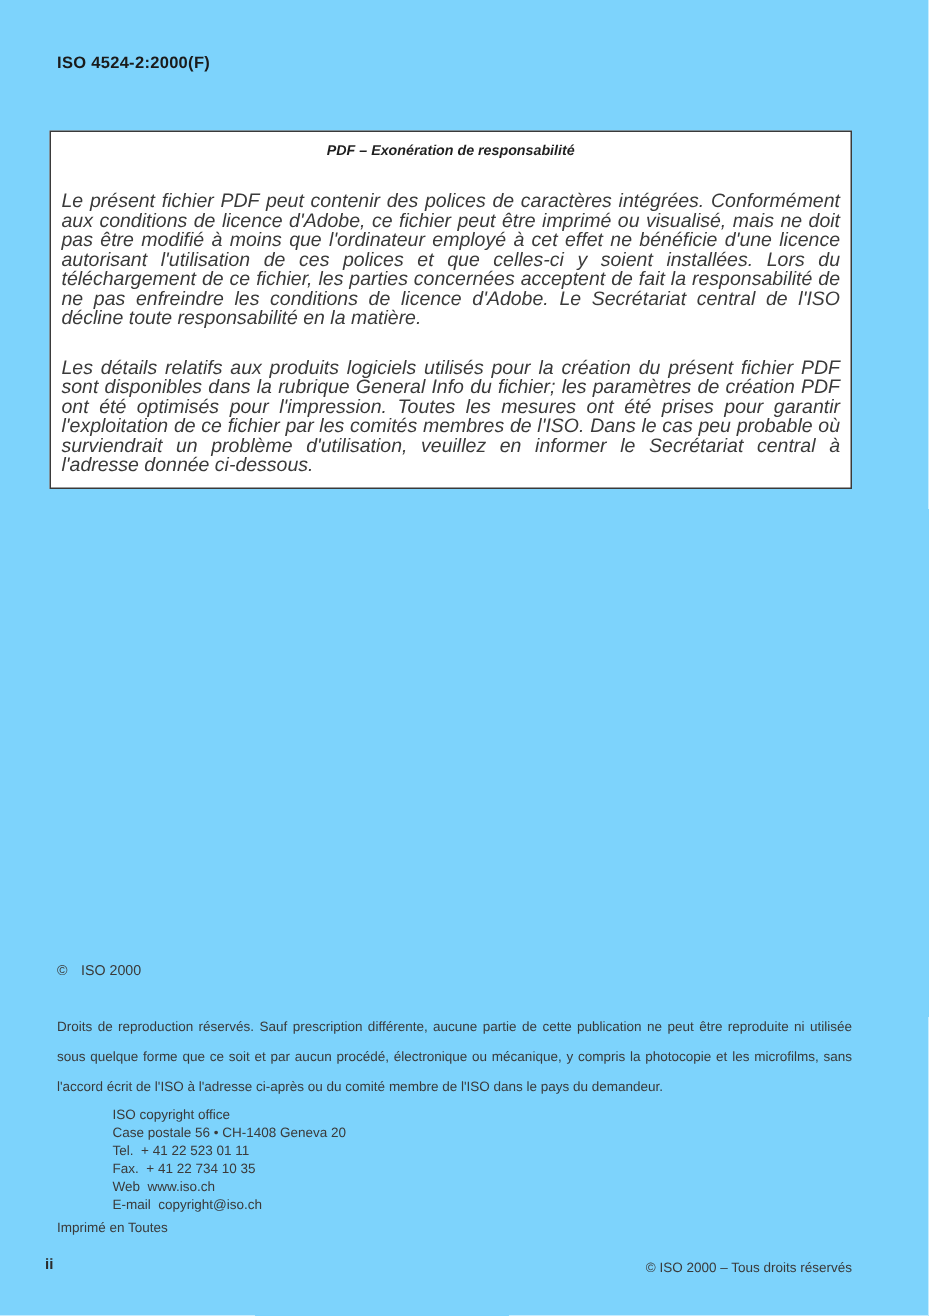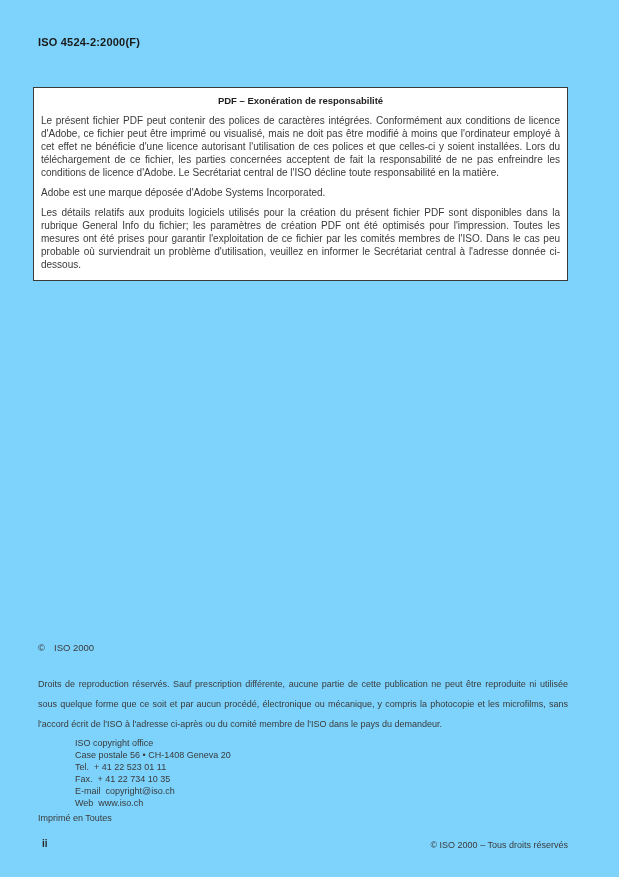--- a/index.html
+++ b/index.html
@@ -27,35 +27,36 @@
   }
   .disclaimer-box {
     position: absolute;
     left: 33px;
     top: 87px;
     width: 535px;
     box-sizing: border-box;
     border: 1px solid #3a3a3a;
     padding: 5px 7px 9px 7px;
     background: #ffffff;
+    font-style: italic;
   }
   .disclaimer-title {
     text-align: center;
     font-size: 9.5px;
     font-weight: bold;
     color: #1f1f1f;
     margin: 1px 0 1px 0;
     line-height: 13px;
   }
   .disclaimer-para {
-    font-size: 10px;
+    font-size: 13px;
     line-height: 13px;
     text-align: justify;
     color: #3a3a3a;
-    margin-top: 7px;
+    margin-top: 20px;
   }
   .copyright-section {
     position: absolute;
     left: 38px;
     right: 51px;
     top: 642px;
   }
   .copyright-notice {
     font-size: 9.5px;
     line-height: 12px;
@@ -84,21 +85,21 @@
     margin-left: 20px;
   }
   .printed-in {
     font-size: 9px;
     line-height: 12px;
     color: #3a3a3a;
     margin-top: 3px;
   }
   .footer-left {
     position: absolute;
-    left: 42px;
+    left: 30px;
     top: 838px;
     font-size: 10px;
     font-weight: bold;
     color: #2a2a2a;
   }
   .footer-right {
     position: absolute;
     right: 51px;
     top: 840px;
     font-size: 9px;
@@ -108,36 +109,35 @@
 </head>
 <body>
 
 <div class="page">
 
   <div class="doc-header">ISO 4524-2:2000(F)</div>
 
   <div class="disclaimer-box">
     <div class="disclaimer-title">PDF – Exonération de responsabilité</div>
     <div class="disclaimer-para">Le présent fichier PDF peut contenir des polices de caractères intégrées. Conformément aux conditions de licence d'Adobe, ce fichier peut être imprimé ou visualisé, mais ne doit pas être modifié à moins que l'ordinateur employé à cet effet ne bénéficie d'une licence autorisant l'utilisation de ces polices et que celles-ci y soient installées. Lors du téléchargement de ce fichier, les parties concernées acceptent de fait la responsabilité de ne pas enfreindre les conditions de licence d'Adobe. Le Secrétariat central de l'ISO décline toute responsabilité en la matière.</div>
-    <div class="disclaimer-para">Adobe est une marque déposée d'Adobe Systems Incorporated.</div>
     <div class="disclaimer-para">Les détails relatifs aux produits logiciels utilisés pour la création du présent fichier PDF sont disponibles dans la rubrique General Info du fichier; les paramètres de création PDF ont été optimisés pour l'impression. Toutes les mesures ont été prises pour garantir l'exploitation de ce fichier par les comités membres de l'ISO. Dans le cas peu probable où surviendrait un problème d'utilisation, veuillez en informer le Secrétariat central à l'adresse donnée ci-dessous.</div>
   </div>
 
   <div class="copyright-section">
     <div class="copyright-notice">
       <span class="c-symbol">©</span><span>ISO 2000</span>
     </div>
     <div class="rights-para">Droits de reproduction réservés. Sauf prescription différente, aucune partie de cette publication ne peut être reproduite ni utilisée sous quelque forme que ce soit et par aucun procédé, électronique ou mécanique, y compris la photocopie et les microfilms, sans l'accord écrit de l'ISO à l'adresse ci-après ou du comité membre de l'ISO dans le pays du demandeur.</div>
     <div class="address-block">
       <div class="address-line">ISO copyright office</div>
       <div class="address-line">Case postale 56 • CH-1408 Geneva 20</div>
       <div class="address-line">Tel.  + 41 22 523 01 11</div>
       <div class="address-line">Fax.  + 41 22 734 10 35</div>
+      <div class="address-line">Web  www.iso.ch</div>
       <div class="address-line">E-mail  copyright@iso.ch</div>
-      <div class="address-line">Web  www.iso.ch</div>
     </div>
     <div class="printed-in">Imprimé en Toutes</div>
   </div>
 
   <div class="footer-left">ii</div>
 
   <div class="footer-right">© ISO 2000 – Tous droits réservés</div>
 
 </div>
 

